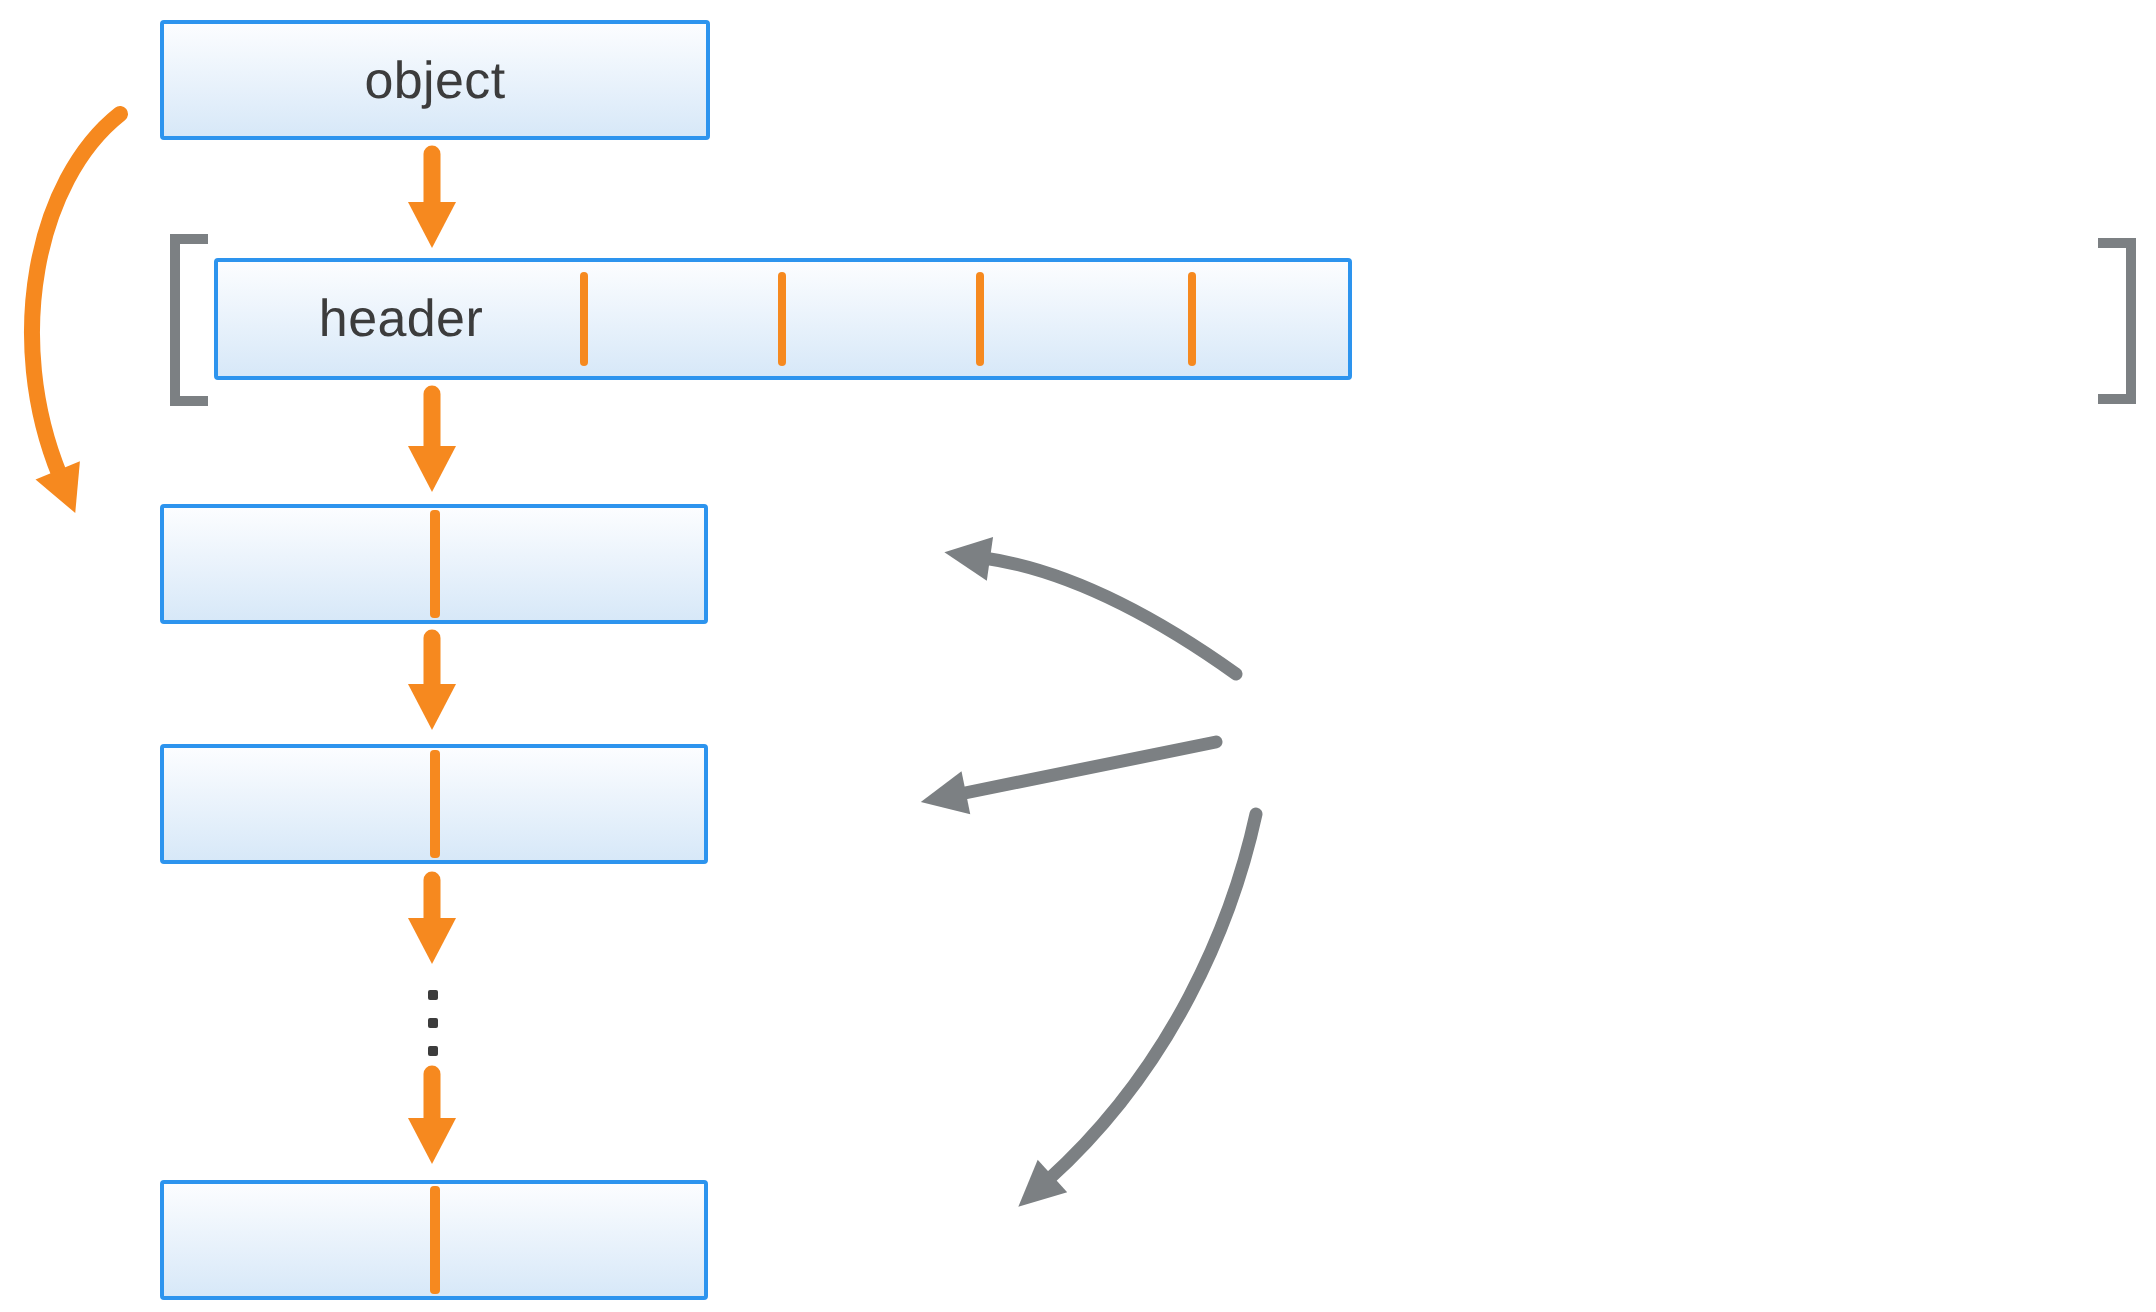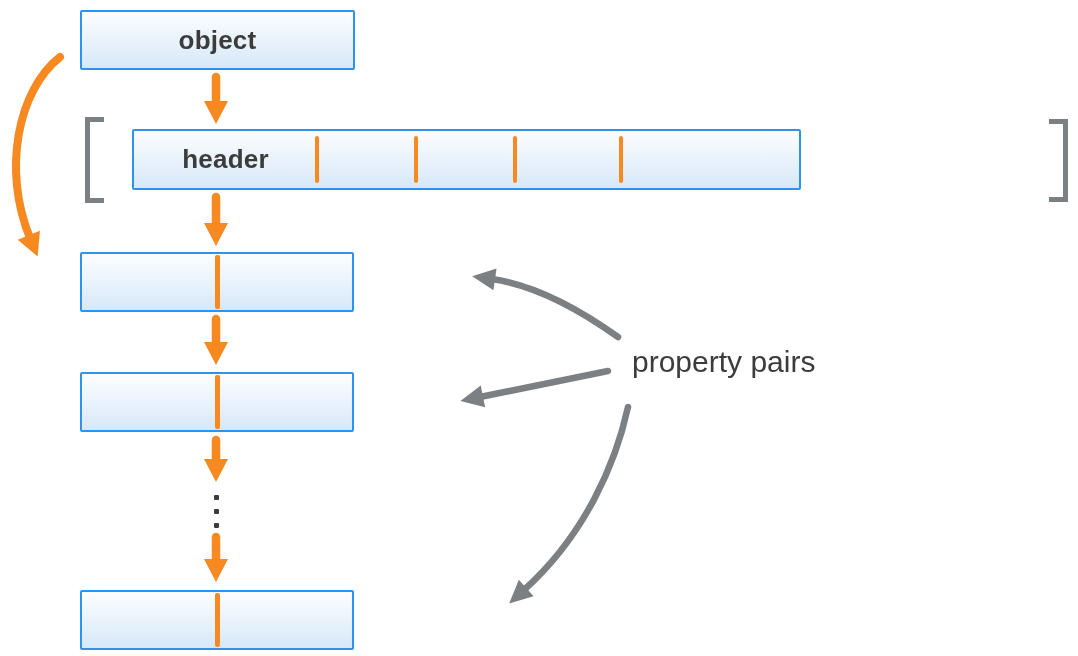--- a/index.html
+++ b/index.html
@@ -27,24 +27,23 @@
     border-radius: 2px;
     background: linear-gradient(180deg, var(--box-fill-top, #fcfdff) 0%, var(--box-fill-bottom, #d7e8f8) 100%);
     display: flex;
     align-items: center;
     justify-content: center;
   }
   .box-label {
     color: var(--text-dark, #3c3c3c);
     font-size: 26px;
     letter-spacing: 0.2px;
-    font-weight: bold;
   }
   .object-box   { left: 80px;  top: 10px;  width: 275px; height: 60px; }
-  .hashmap-box  { left: 132px; top: 129px; width: 669px; height: 61px; justify-content: flex-start; }
+  .hashmap-box  { left: 107px; top: 129px; width: 569px; height: 61px; justify-content: flex-start; }
   .header-cell {
     position: absolute;
     left: 0; top: 0; bottom: 0;
     width: 183px;
     display: flex;
     align-items: center;
     justify-content: center;
   }
   .hash-divider {
     position: absolute;
@@ -180,15 +179,14 @@
   <div class="box pair-box pb3">
     <div class="pair-divider"></div>
   </div>
 
   <div class="ellipsis">
     <span></span>
     <span></span>
     <span></span>
   </div>
 
-  <div class="caption pairs-caption">property pairs</div>
 
 </div>
 
 </body></html>

